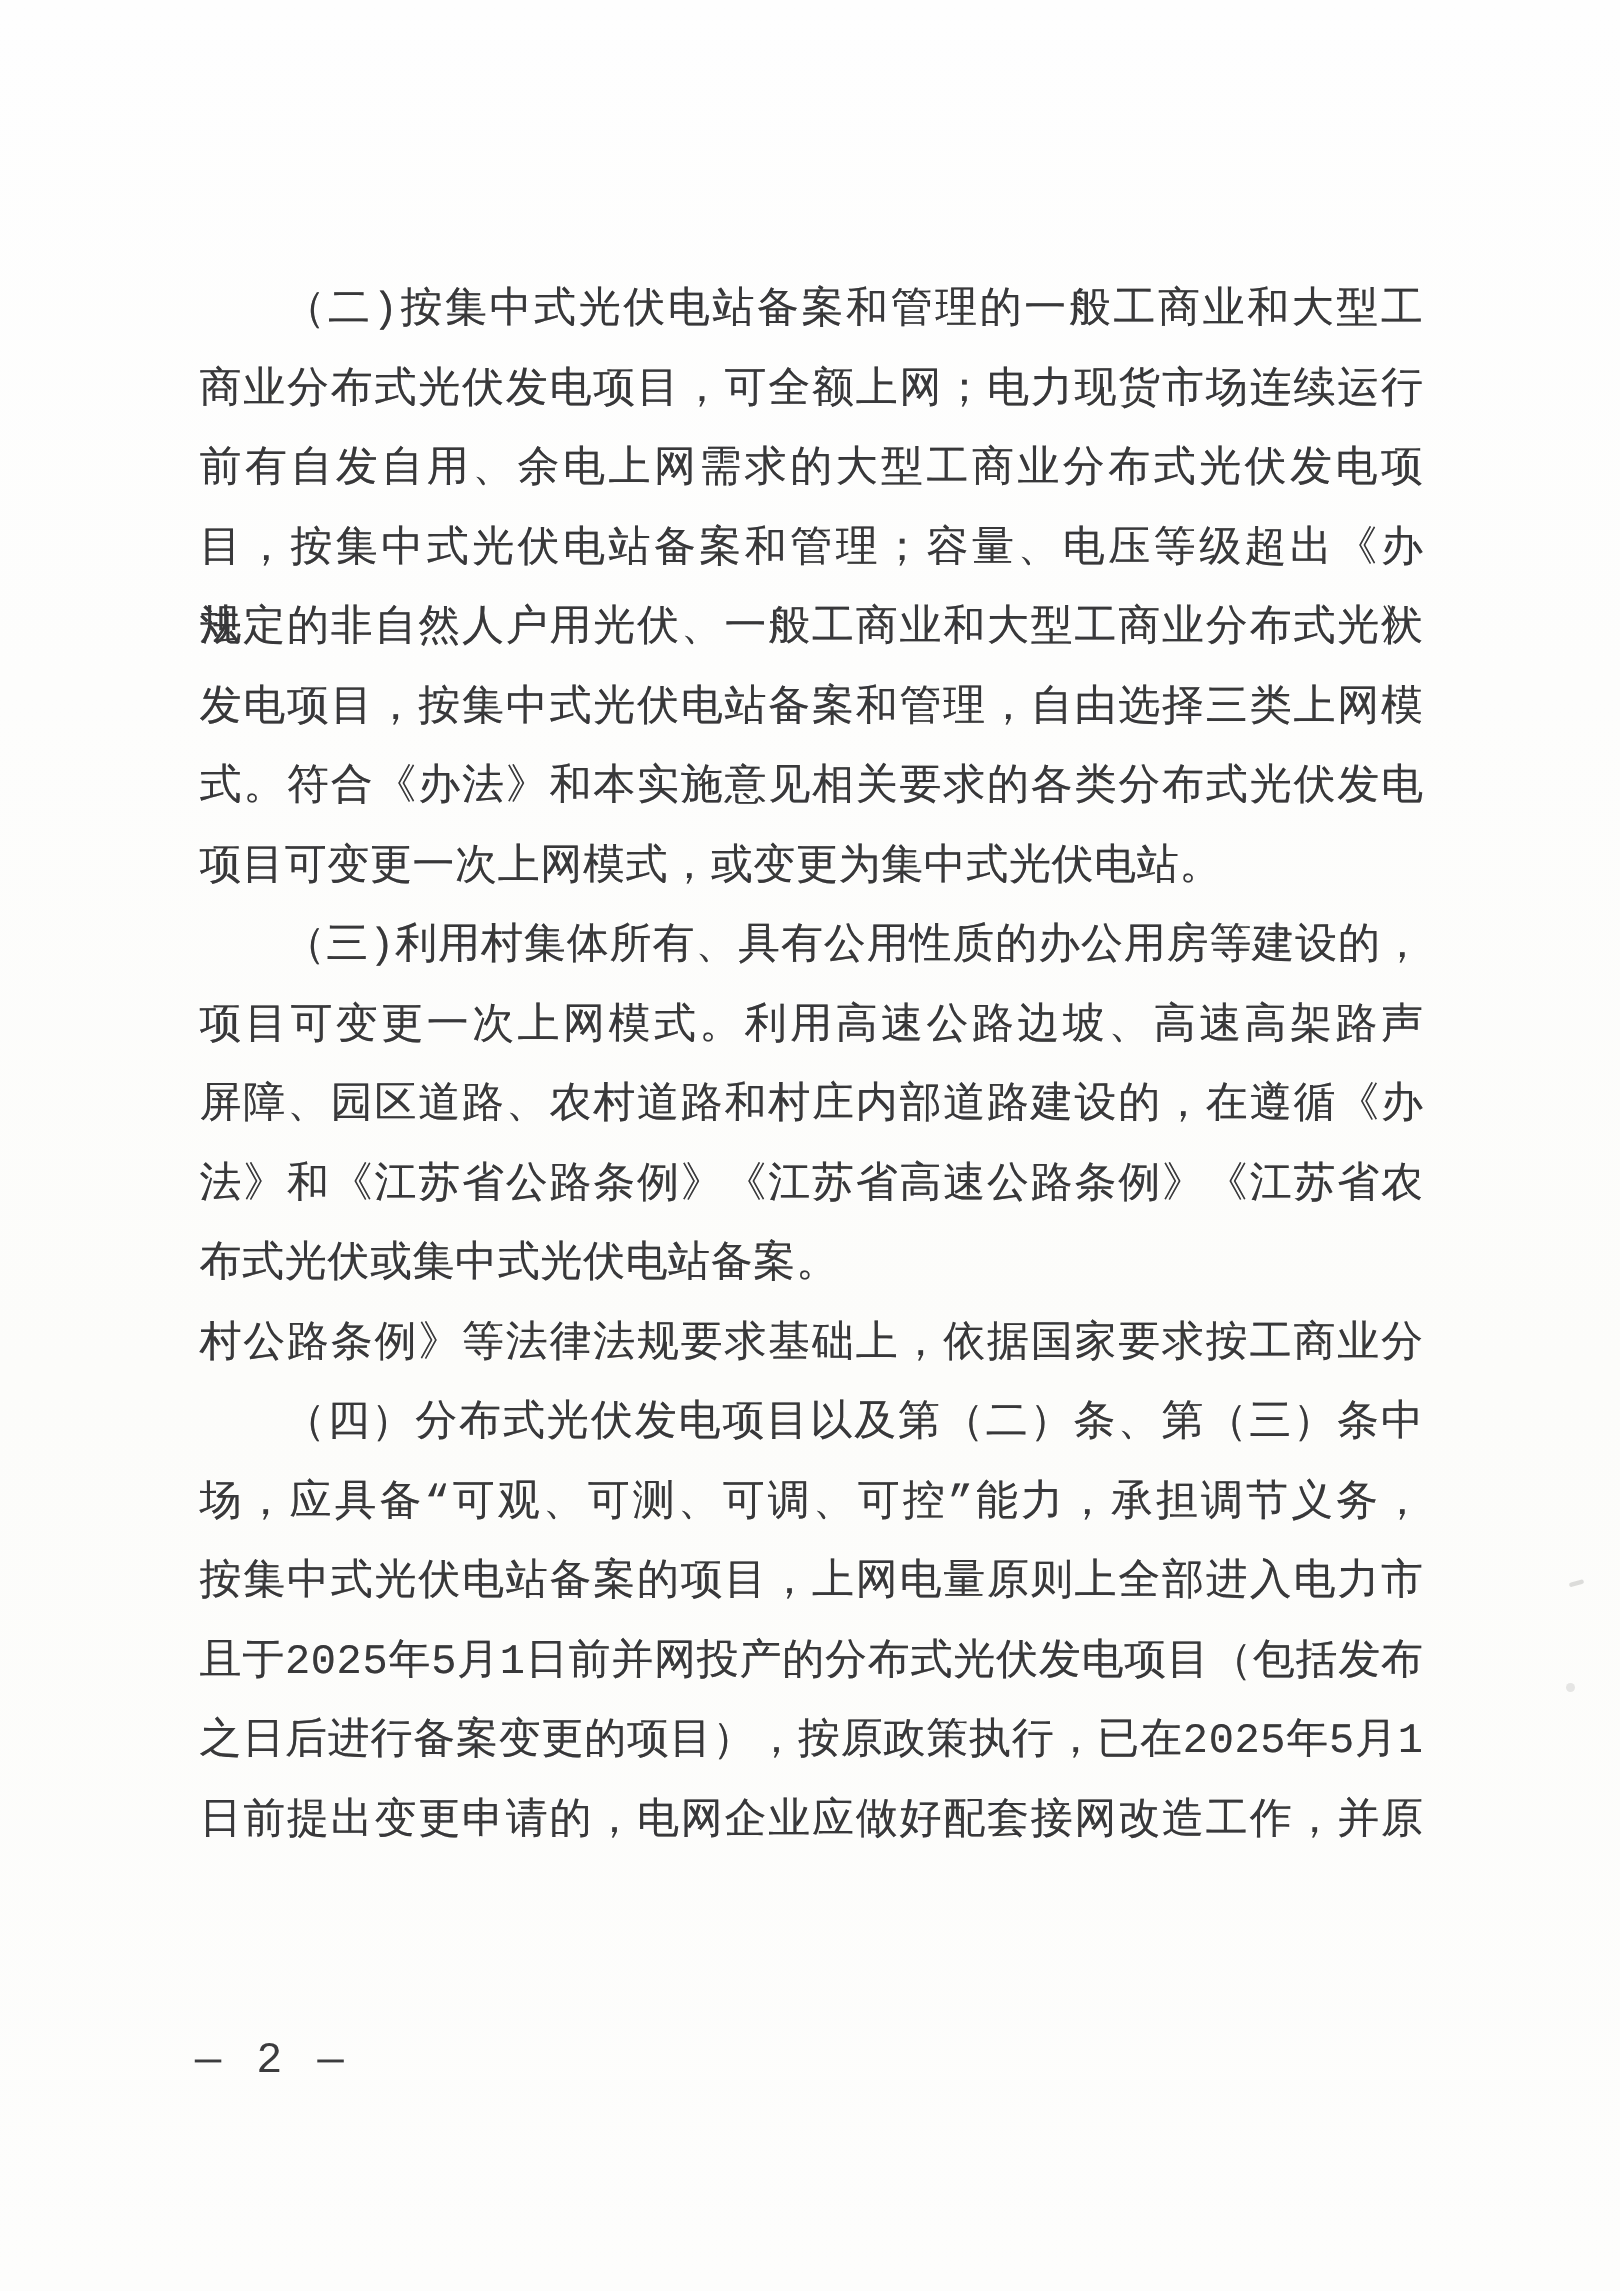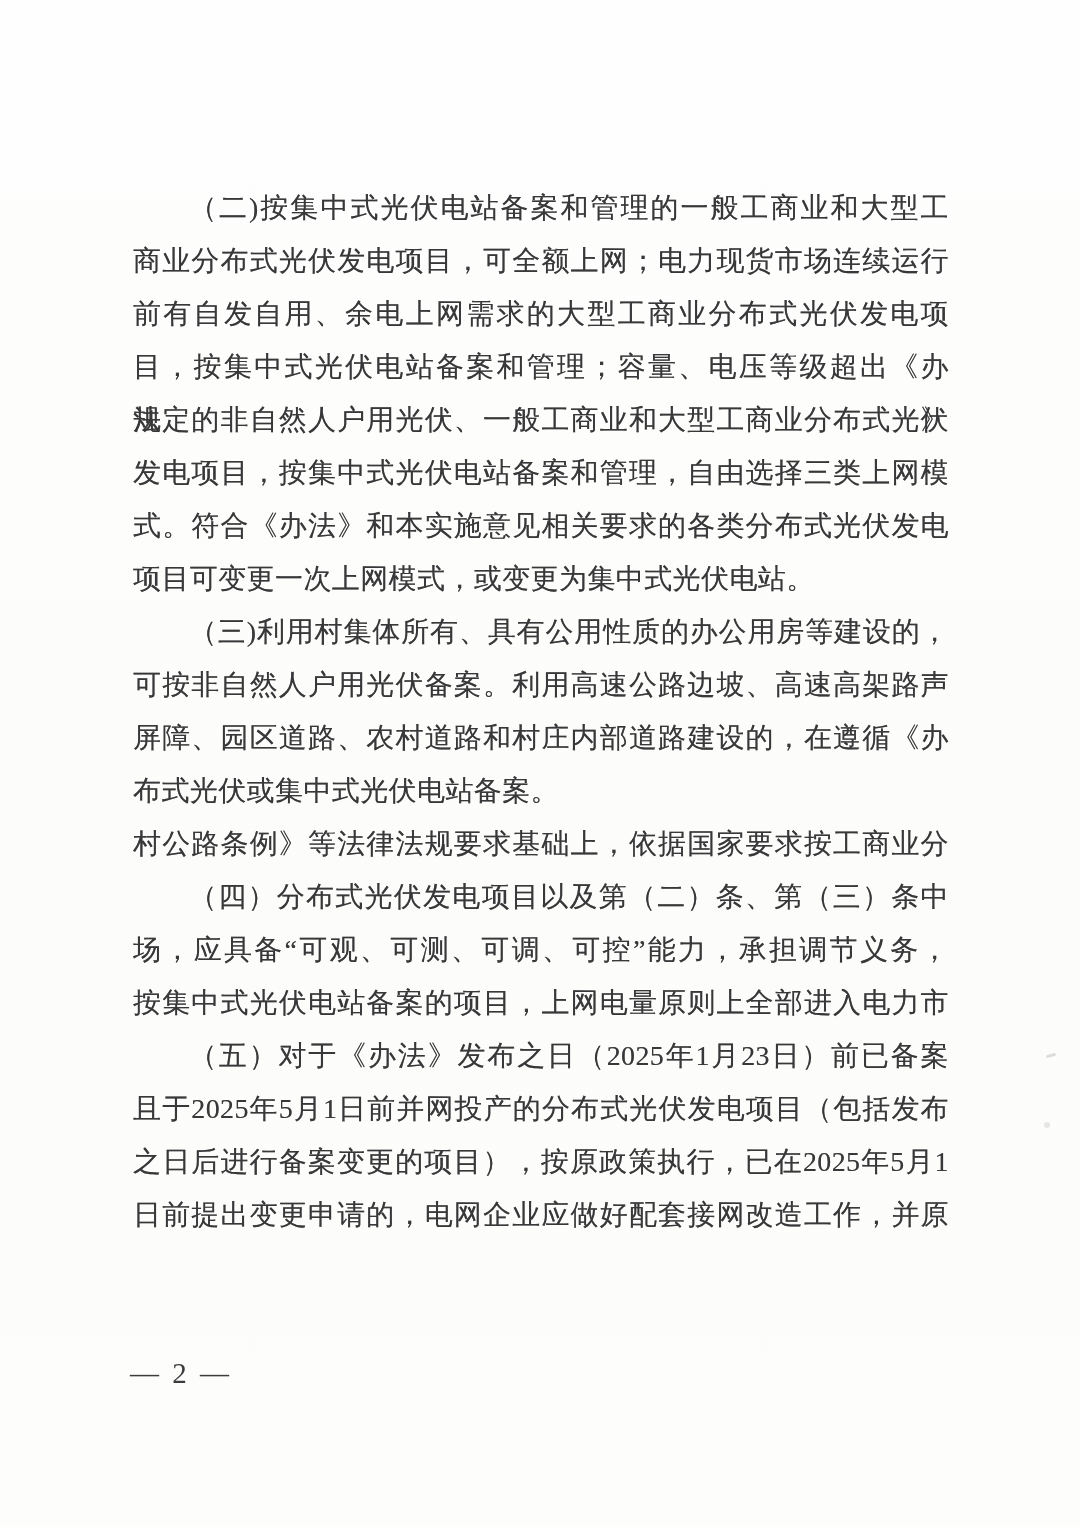--- a/index.html
+++ b/index.html
@@ -12,20 +12,21 @@
     background: #fdfdfc;
     font-family: "Liberation Serif", "DejaVu Serif", serif;
     color: #333335;
     position: relative;
     overflow: hidden;
   }
   .page {
     position: absolute;
     inset: 0;
     background: linear-gradient(180deg, #fefefe 0%, #fcfcfa 60%, #fdfdfc 100%);
+    font-family: Liberation Mono, monospace;
   }
   .text-block {
     position: absolute;
     left: 133px;
     top: 181px;
     width: 816px;
   }
   .line {
     height: 53px;
     line-height: 53px;
@@ -80,28 +81,28 @@
   <div class="text-block">
     <div class="line indent">（二)按集中式光伏电站备案和管理的一般工商业和大型工</div>
     <div class="line">商业分布式光伏发电项目，可全额上网；电力现货市场连续运行</div>
     <div class="line">前有自发自用、余电上网需求的大型工商业分布式光伏发电项</div>
     <div class="line">目，按集中式光伏电站备案和管理；容量、电压等级超出《办法》</div>
     <div class="line">规定的非自然人户用光伏、一般工商业和大型工商业分布式光伏</div>
     <div class="line">发电项目，按集中式光伏电站备案和管理，自由选择三类上网模</div>
     <div class="line">式。符合《办法》和本实施意见相关要求的各类分布式光伏发电</div>
     <div class="line end">项目可变更一次上网模式，或变更为集中式光伏电站。</div>
     <div class="line indent">（三)利用村集体所有、具有公用性质的办公用房等建设的，</div>
-    <div class="line">可按非自然人户用光伏备案。利用高速公路边坡、高速高架路声</div>
+    <div class="line">项目可变更一次上网模式。利用高速公路边坡、高速高架路声</div>
     <div class="line">屏障、园区道路、农村道路和村庄内部道路建设的，在遵循《办</div>
+    <div class="line">法》和《江苏省公路条例》《江苏省高速公路条例》《江苏省农</div>
     <div class="line end">布式光伏或集中式光伏电站备案。</div>
     <div class="line">村公路条例》等法律法规要求基础上，依据国家要求按工商业分</div>
     <div class="line indent">（四）分布式光伏发电项目以及第（二）条、第（三）条中</div>
     <div class="line">场，应具备“可观、可测、可调、可控”能力，承担调节义务，</div>
     <div class="line">按集中式光伏电站备案的项目，上网电量原则上全部进入电力市</div>
-    <div class="line indent">（五）对于《办法》发布之日（2025年1月23日）前已备案</div>
     <div class="line">且于2025年5月1日前并网投产的分布式光伏发电项目（包括发布</div>
     <div class="line">之日后进行备案变更的项目），按原政策执行，已在2025年5月1</div>
     <div class="line">日前提出变更申请的，电网企业应做好配套接网改造工作，并原</div>
   </div>
 
   <div class="footer">— 2 —</div>
 
   <div class="speck speck1"></div>
   <div class="speck speck2"></div>
 </div>

